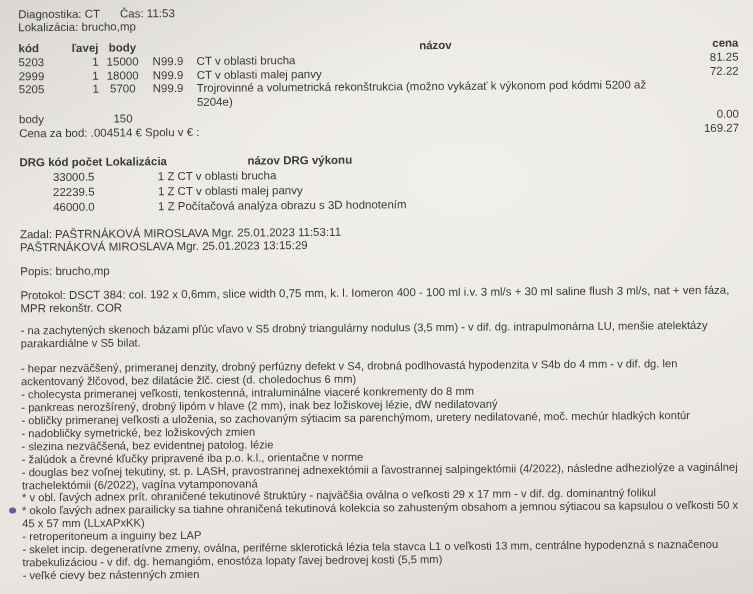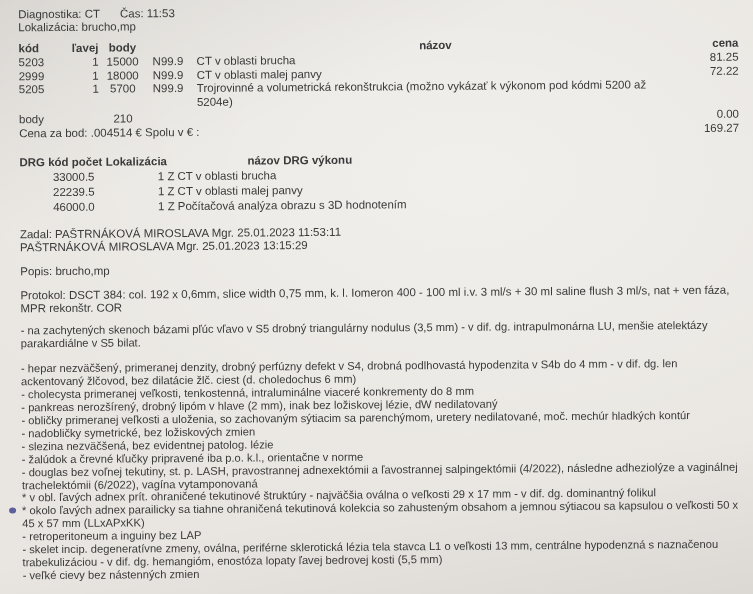--- a/index.html
+++ b/index.html
@@ -101,21 +101,21 @@
         <span class="c-kod">5205</span>
         <span class="c-pocet">1</span>
         <span class="c-body">5700</span>
         <span class="c-code">N99.9</span>
         <span class="c-nazov">Trojrovinné a volumetrická rekonštrukcia (možno vykázať k výkonom pod kódmi 5200 až 5204e)</span>
       </div>
 
       <div class="brow row-scany">
         <span class="c-kod">body</span>
         <span class="c-pocet"></span>
-        <span class="c-body">210</span>
+        <span class="c-body">150</span>
         <span class="c-code"></span>
         <span class="c-nazov"></span>
         <span class="c-cena">0.00</span>
       </div>
 
       <div class="brow">
         <span class="c-kod" style="grid-column:1 / 6;">Cena za bod: .004514 € Spolu v € :</span>
         <span class="c-cena">169.27</span>
       </div>
     </div>

